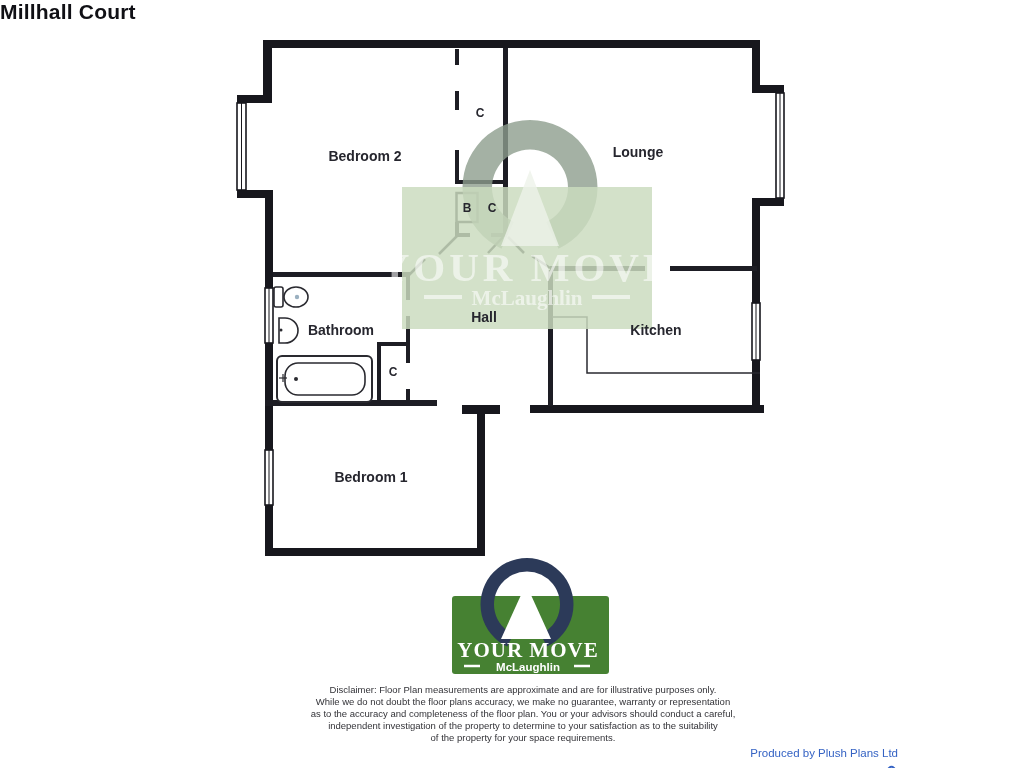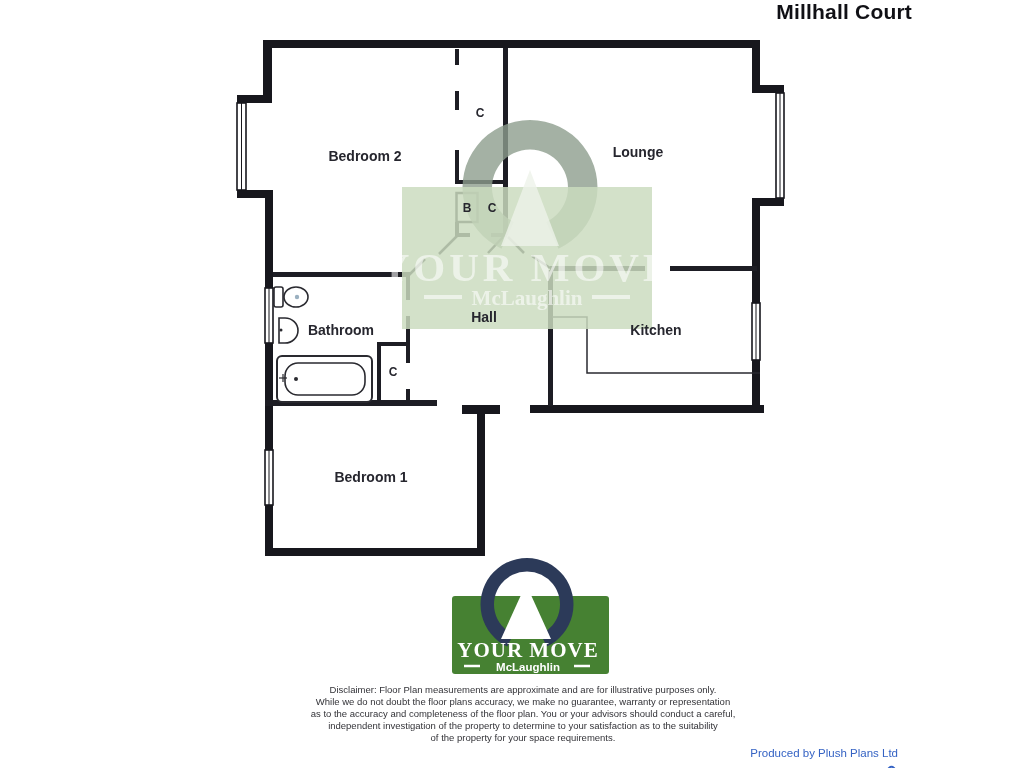--- a/index.html
+++ b/index.html
@@ -1,18 +1,18 @@
 <!DOCTYPE html>
 <html><head>
 <meta charset="utf-8">
 <style>
   html,body{margin:0;padding:0;background:#fff;}
   .page{position:relative;width:1024px;height:768px;background:#ffffff;overflow:hidden;
         font-family:"Liberation Sans",sans-serif;}
-  .title{position:absolute;top:0px;left:0;width:912px;text-align:right;
+  .title{position:absolute;top:0px;left:0;width:912px;text-align:left;
          font-size:21px;font-weight:bold;color:#101015;letter-spacing:.2px;}
   svg.plan{position:absolute;top:0;left:0;}
   .room-label{font-family:"Liberation Sans",sans-serif;font-size:14px;font-weight:bold;fill:#26262e;}
   .small-label{font-family:"Liberation Sans",sans-serif;font-size:12px;font-weight:bold;fill:#26262e;}
   .wm-big{font-family:"Liberation Serif",serif;font-size:41px;font-weight:bold;fill:#ffffff;opacity:.58;letter-spacing:4px;}
   .wm-small{font-family:"Liberation Serif",serif;font-size:21px;font-weight:bold;fill:#ffffff;opacity:.58;}
   .logo-big{font-family:"Liberation Serif",serif;font-size:21px;font-weight:bold;fill:#ffffff;letter-spacing:1px;}
   .logo-small{font-family:"Liberation Sans",sans-serif;font-size:11.5px;font-weight:bold;fill:#ffffff;}
   .disclaimer{position:absolute;top:684px;left:11px;width:1024px;text-align:center;
               font-size:9.5px;line-height:12px;color:#333338;}

